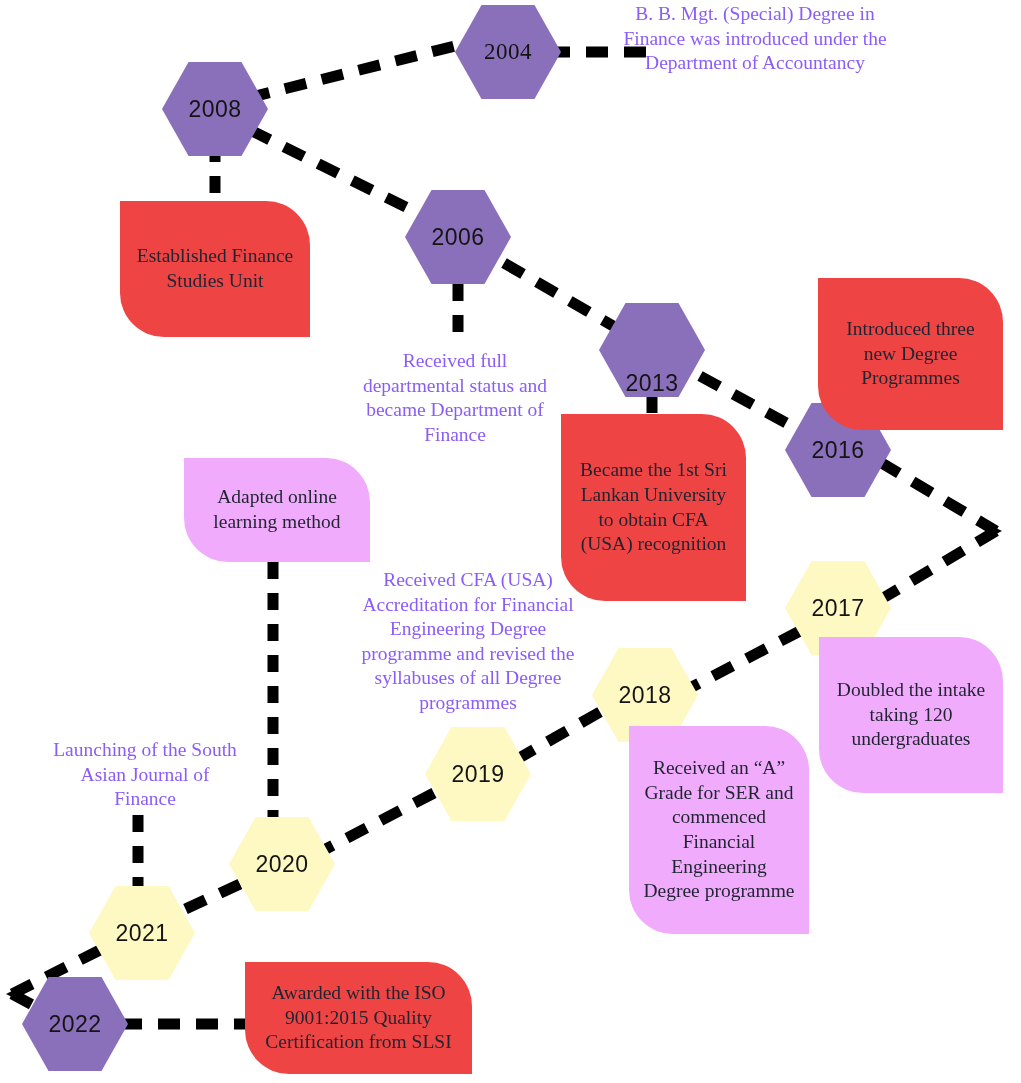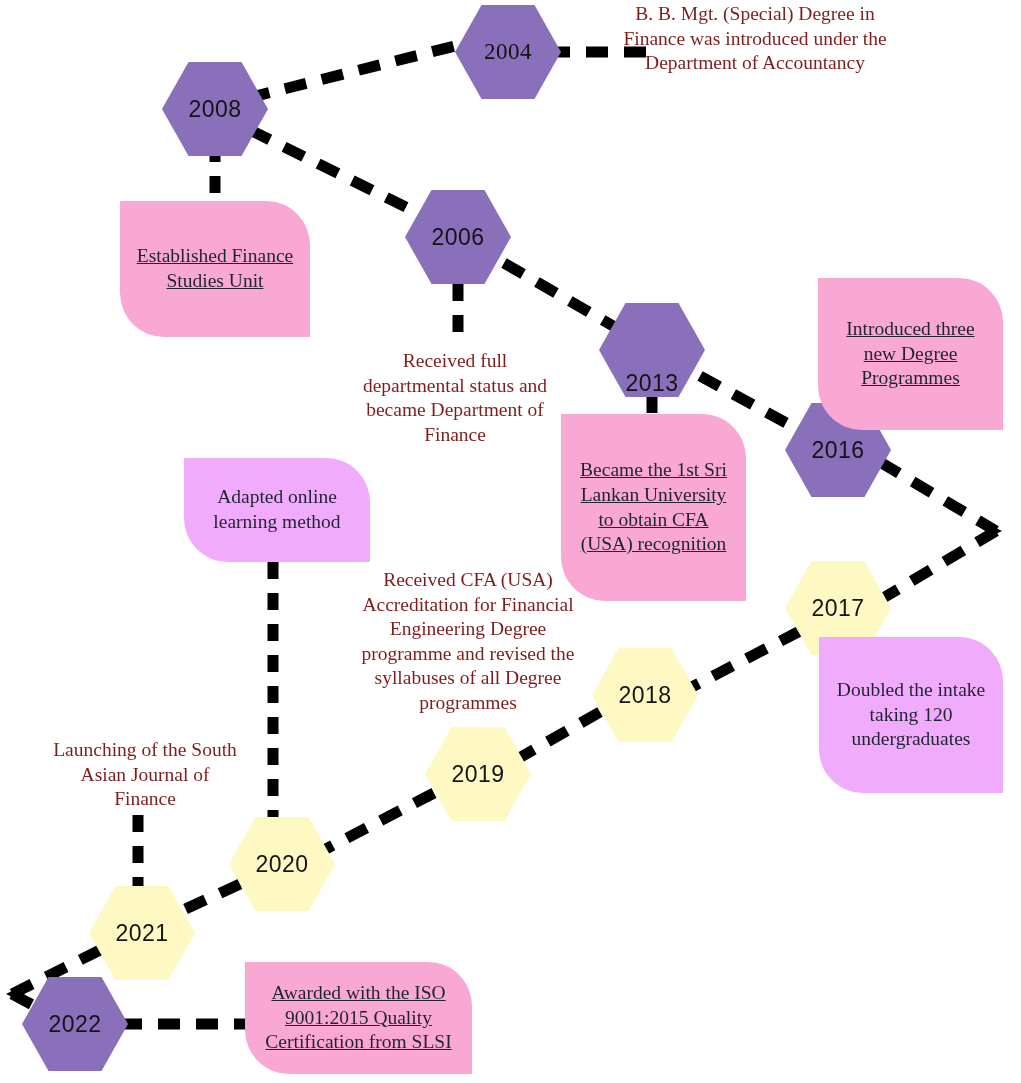--- a/index.html
+++ b/index.html
@@ -48,29 +48,29 @@
     box-sizing: border-box;
     display: flex;
     align-items: center;
     justify-content: center;
     text-align: center;
     padding: 10px 12px;
     font-size: 19.5px;
     line-height: 1.26;
     border-radius: 0 44px 0 44px;
   }
-  .card.pink { background: #f9a8d4; text-decoration: underline; }
+  .card.pink { background: #ef4444; }
   .card.teal { background: #f0abfc; }
 
   .plain-label {
     position: absolute;
     text-align: center;
     font-size: 19.5px;
     line-height: 1.26;
-    color: #7f1d1d;
+    color: #8b5cf6;
   }
 </style>
 </head>
 <body>
 
 <div id="canvas">
 
   <svg id="links" viewBox="0 0 1021 1083" width="1021" height="1083" aria-hidden="true">
     <g fill="none" stroke="#000000" stroke-width="11" stroke-linecap="butt" stroke-dasharray="22 16">
       <path d="M 548 52 L 660 52"></path>
@@ -136,20 +136,21 @@
   <div class="card pink" style="left:120px; top:201px; width:190px; height:136px;">Established Finance Studies Unit</div>
 
   <div class="plain-label" style="left:355px; top:341px; width:200px;margin-top:8px;">Received full departmental status and became Department of Finance</div>
 
   <div class="card pink" style="left:561px; top:414px; width:185px; height:187px;">Became the 1st Sri Lankan University to obtain CFA (USA) recognition</div>
 
   <div class="card pink" style="left:818px; top:278px; width:185px; height:152px;">Introduced three new Degree Programmes</div>
 
   <div class="card teal" style="left:819px; top:637px; width:184px; height:156px;">Doubled the intake taking 120 undergraduates</div>
 
+  <div class="card teal" style="left:629px; top:726px; width:180px; height:208px;">Received an “A” Grade for SER and commenced Financial Engineering Degree programme</div>
 
   <div class="plain-label" style="left:343px; top:568px; width:250px;">Received CFA (USA) Accreditation for Financial Engineering Degree programme and revised the syllabuses of all Degree programmes</div>
 
   <div class="card teal" style="left:184px; top:458px; width:186px; height:104px;">Adapted online learning method</div>
 
   <div class="plain-label" style="left:50px; top:738px; width:190px;">Launching of the South Asian Journal of Finance</div>
 
   <div class="card pink" style="left:245px; top:962px; width:227px; height:112px;">Awarded with the ISO 9001:2015 Quality Certification from SLSI</div>
 
 </div>

